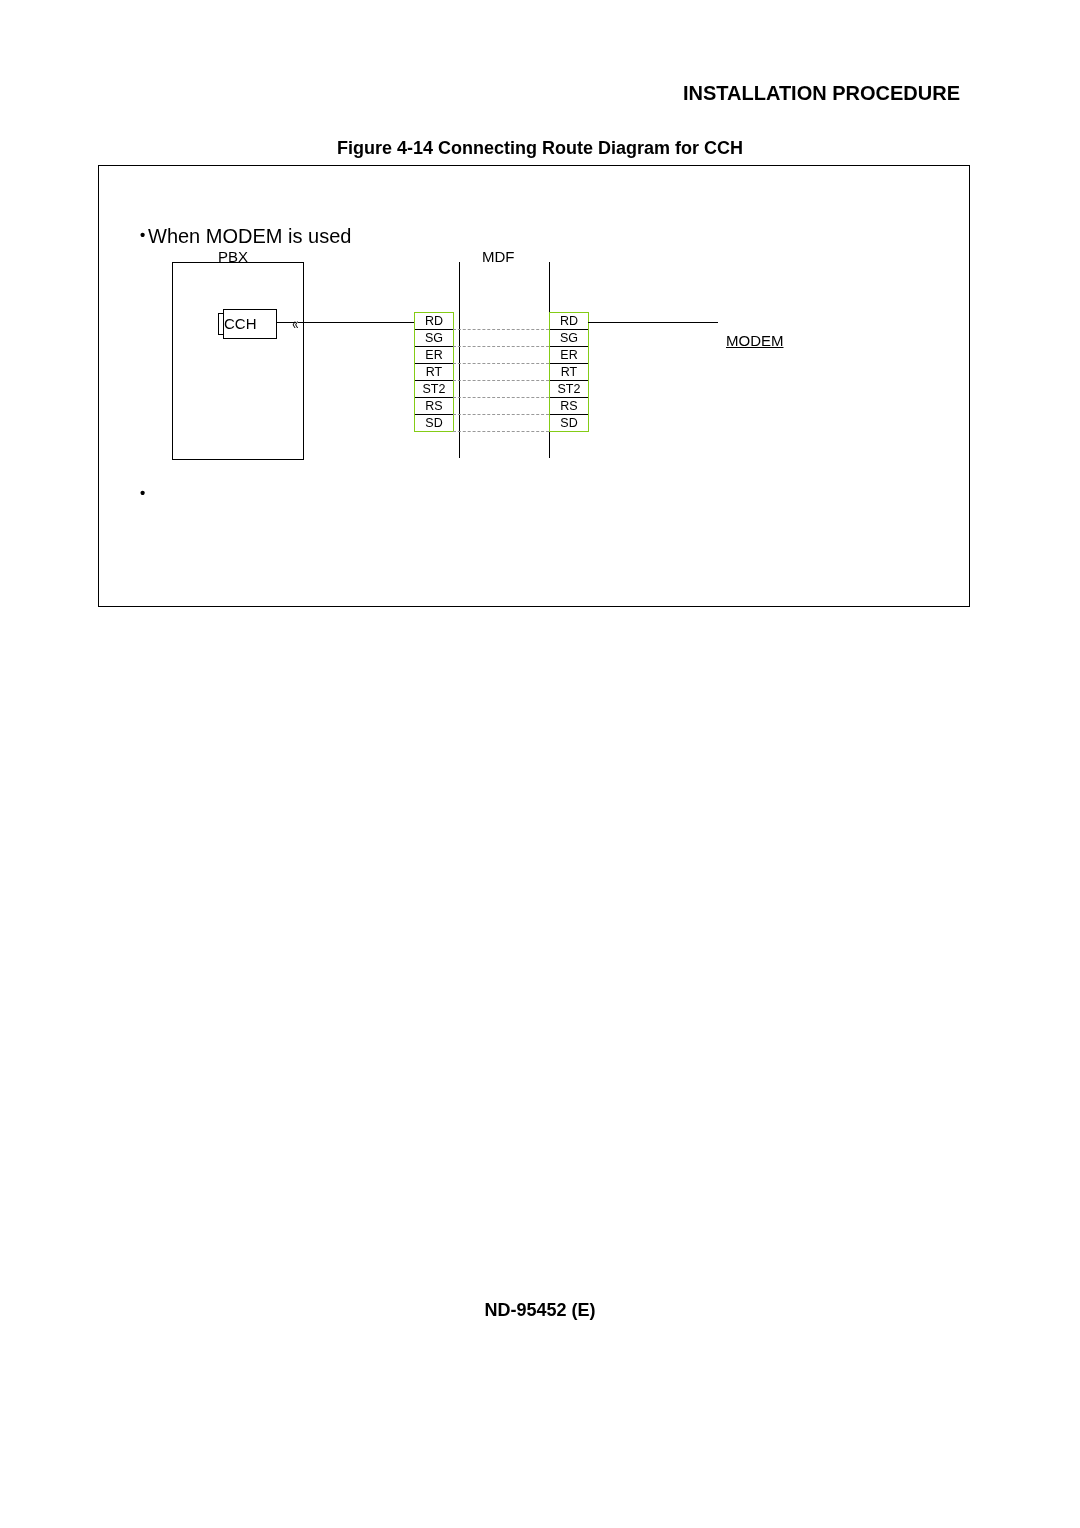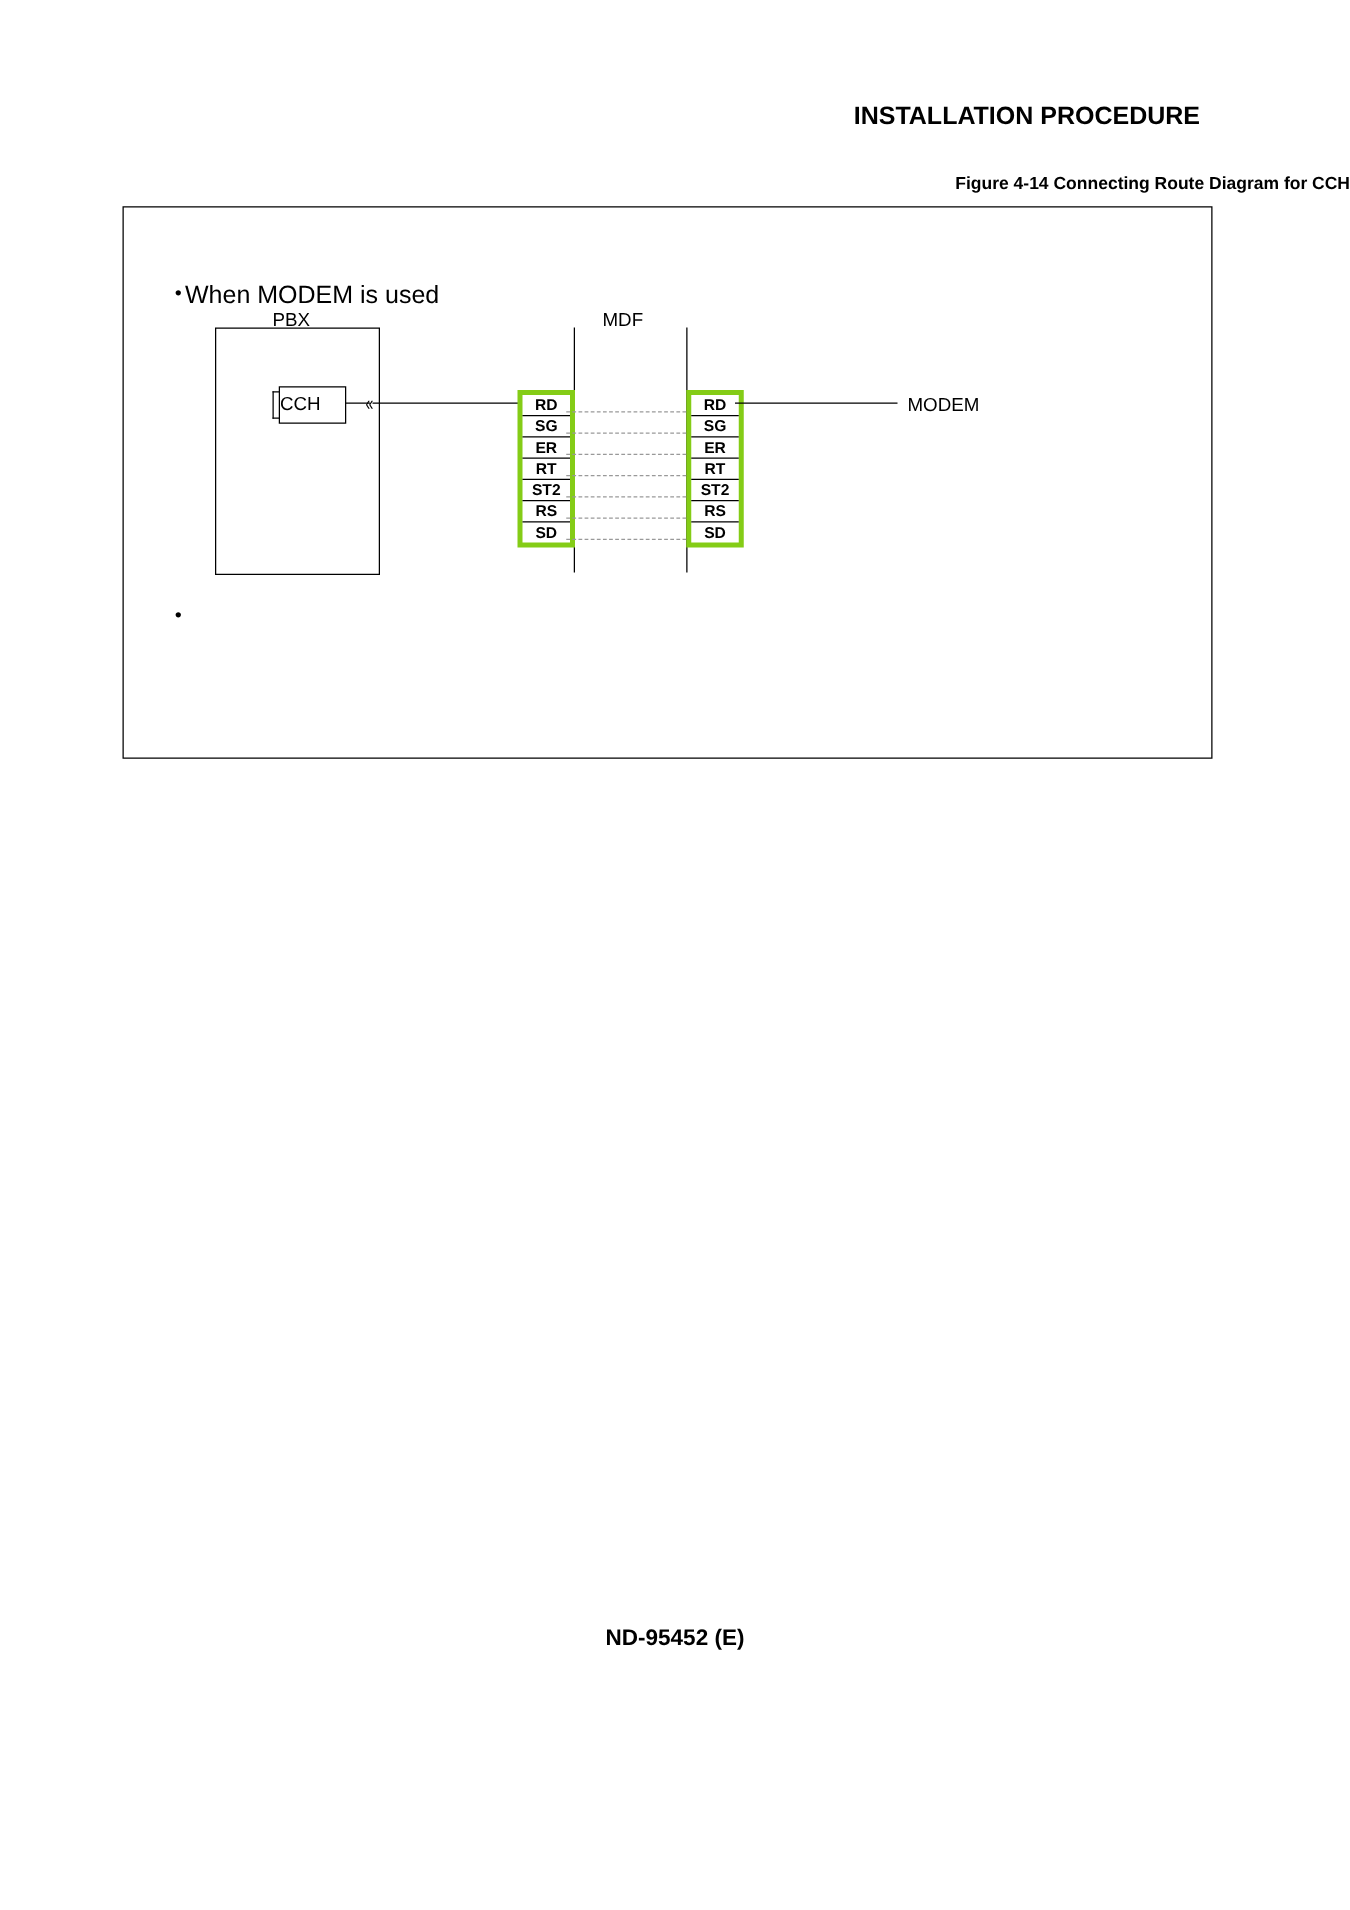--- a/index.html
+++ b/index.html
@@ -1,44 +1,44 @@
 <!DOCTYPE html>
 <html><head>
 <meta charset="utf-8">
 <style>
   html,body{margin:0;padding:0;background:#fff;color:#000;font-family:Arial,Helvetica,sans-serif;}
   .page{width:1080px;height:1528px;position:relative;margin:0 auto;}
   .header-title{position:absolute;top:82px;right:120px;font-weight:bold;font-size:20px;}
-  .fig-caption{position:absolute;top:138px;left:0;width:100%;text-align:right;font-weight:bold;font-size:14px;}
+  .fig-caption{position:absolute;top:138px;left:0;width:100%;text-align:center;font-weight:bold;font-size:18px;}
   .diagram-frame{position:absolute;top:165px;left:98px;width:870px;height:440px;border:1px solid #000;}
 
   .note1{position:absolute;top:225px;left:148px;font-size:20px;}
   .bullet{position:absolute;font-size:15px;font-weight:bold;}
 
   .pbx-label{position:absolute;top:248px;left:218px;font-size:15px;}
   .pbx-box{position:absolute;top:262px;left:172px;width:130px;height:196px;border:1px solid #000;}
   .mdf-line1{position:absolute;top:262px;left:459px;width:1px;height:196px;background:#000;}
   .mdf-line2{position:absolute;top:262px;left:549px;width:1px;height:196px;background:#000;}
   .mdf-label{position:absolute;top:248px;left:482px;font-size:15px;}
 
   .cch-box{position:absolute;top:309px;left:223px;width:52px;height:28px;border:1.5px solid #000;text-align:left;line-height:28px;font-size:15px;}
   .cch-tab{position:absolute;top:313px;left:218px;width:5px;height:20px;border:1.5px solid #000;border-right:none;background:#fff;}
   .cch-line{position:absolute;top:322px;left:276px;width:20px;height:1px;background:#000;}
   .chev{position:absolute;top:316px;left:291px;font-size:16px;font-family:Arial;line-height:1;transform:scaleX(0.7);}
 
   .arrow-back{position:absolute;top:322px;left:298px;width:117px;height:1px;background:#000;}
-  .signal-box{position:absolute;width:38px;border:4px solid #84cc16;font-weight:bold;}
+  .signal-box{position:absolute;width:38px;border:1px solid #84cc16;}
   .sig-left{top:312px;left:414px;}
   .sig-right{top:312px;left:549px;}
   .sig-cell{height:16px;border-bottom:1px solid #000;font-size:12.5px;text-align:center;line-height:16px;}
   .sig-cell:last-child{border-bottom:none;}
 
   .dash-row{position:absolute;left:453px;width:96px;border-top:1.5px dashed #999;}
   .modem-line{position:absolute;top:322px;left:588px;width:130px;height:1px;background:#000;}
-  .modem-label{position:absolute;top:316px;left:726px;font-size:15px;}
+  .modem-label{position:absolute;top:332px;left:726px;font-size:15px;text-decoration:underline;}
 
   .note2-bullet{position:absolute;top:484px;left:140px;font-weight:bold;font-size:15px;}
   .note2{position:absolute;top:486px;left:153px;font-size:14.5px;line-height:1.25;width:530px;}
 
   .footer-doc{position:absolute;top:1300px;left:0;width:100%;text-align:center;font-weight:bold;font-size:18px;}
   .footer-right{position:absolute;top:1300px;right:120px;text-align:right;font-weight:bold;font-size:18px;line-height:1.3;}
 </style>
 </head>
 <body>
 

